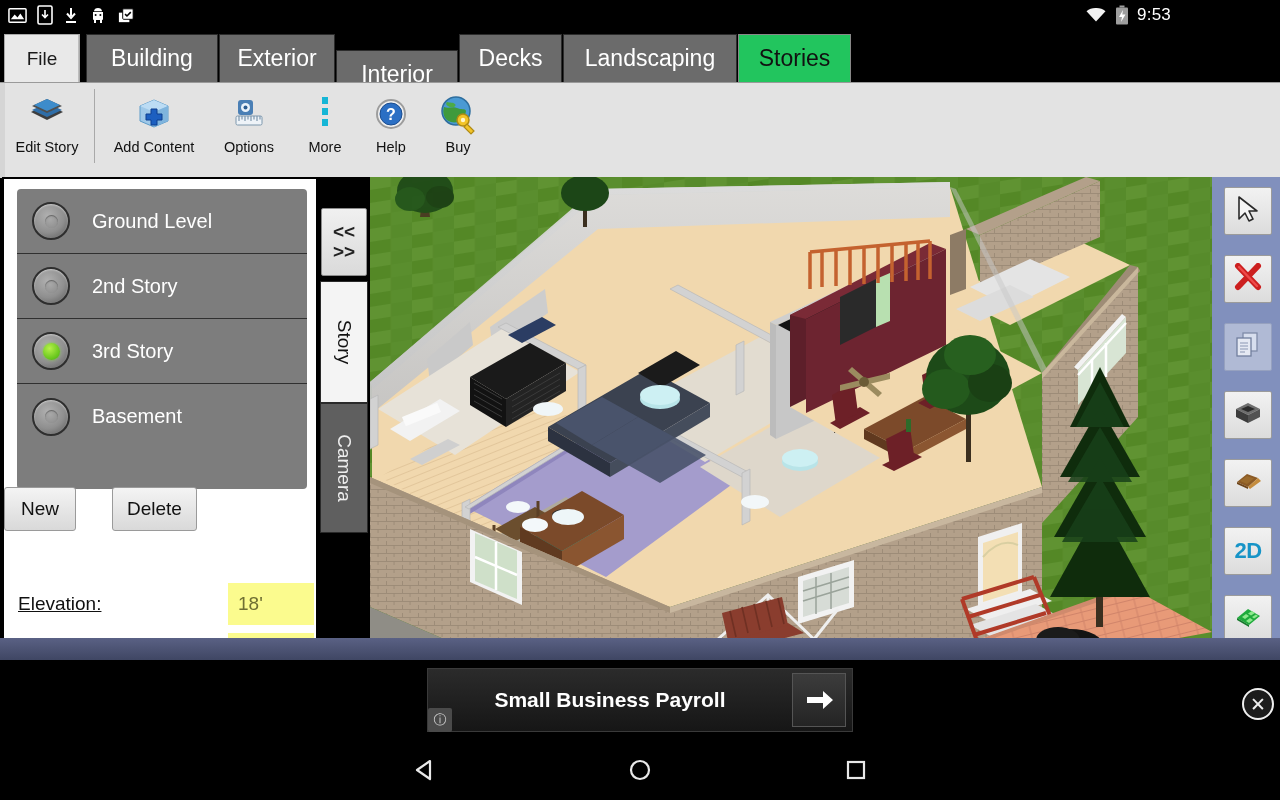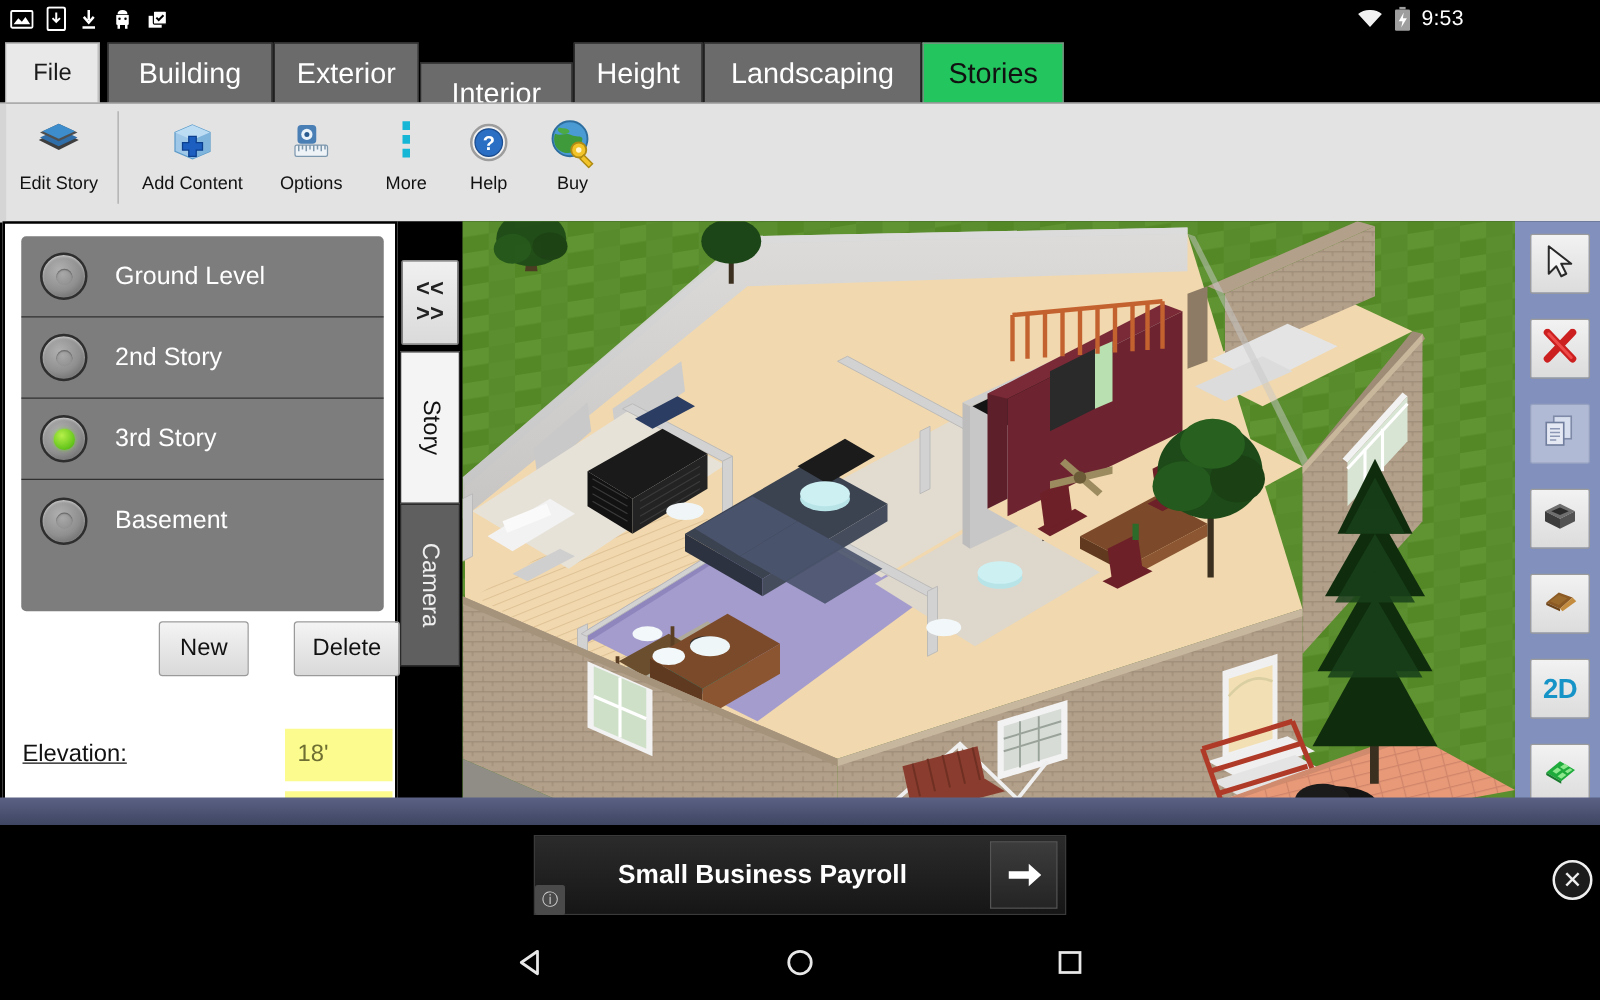--- a/index.html
+++ b/index.html
@@ -92,21 +92,21 @@
     background: radial-gradient(circle at 40% 35%, #a8a8a8, #8b8b8b);
     box-shadow: inset 0 1px 1px rgba(0,0,0,.35);
   }
   .radio.on .inner {
     background: radial-gradient(circle at 38% 32%, #b6f04a, #63c41a 70%, #4ba414);
     width: 17px; height: 17px; margin: -8.5px 0 0 -8.5px;
     box-shadow: 0 0 3px rgba(120,220,40,.8);
   }
   .story-label { margin-left: 22px; color: #fff; font-size: 20px; }
 
-  .panel-btns { position: absolute; left: 0; top: 318px; width: 316px; display: flex; justify-content: flex-end; gap: 36px; }
+  .panel-btns { position: absolute; left: 0; top: 308px; width: 316px; display: flex; justify-content: flex-start; gap: 36px; }
   .pbtn {
     min-width: 72px; height: 44px; padding: 0 14px;
     background: linear-gradient(#f4f4f4, #d9d9d9);
     border: 1px solid #9a9a9a; border-radius: 3px;
     font-size: 19px; color: #111;
     display: flex; align-items: center; justify-content: center;
   }
 
   .fieldrow { position: absolute; left: 0; width: 316px; height: 46px; display: flex; align-items: center; }
   .fieldrow .flabel { margin-left: 14px; font-size: 19px; color: #111; text-decoration: underline; }
@@ -233,21 +233,21 @@
     </div>
   </div>
 
   <div class="app">
 
     <div class="tabstrip">
       <div class="tab file" style="left:4px;width:76px;">File</div>
       <div class="tab" style="left:86px;width:132px;">Building</div>
       <div class="tab" style="left:219px;width:116px;">Exterior</div>
       <div class="tab" style="left:336px;width:122px;margin-top:16px;">Interior</div>
-      <div class="tab" style="left:459px;width:103px;">Height</div>
+      <div class="tab" style="left:459px;width:103px;">Decks</div>
       <div class="tab" style="left:563px;width:174px;">Landscaping</div>
       <div class="tab active" style="left:738px;width:113px;">Stories</div>
     </div>
 
     <div class="ribbon">
       <div class="ribbon-left-strip"></div>
 
       <div class="ribbon-group" style="left:4px;">
         <div class="rb-item">
           <div class="rb-icon">

